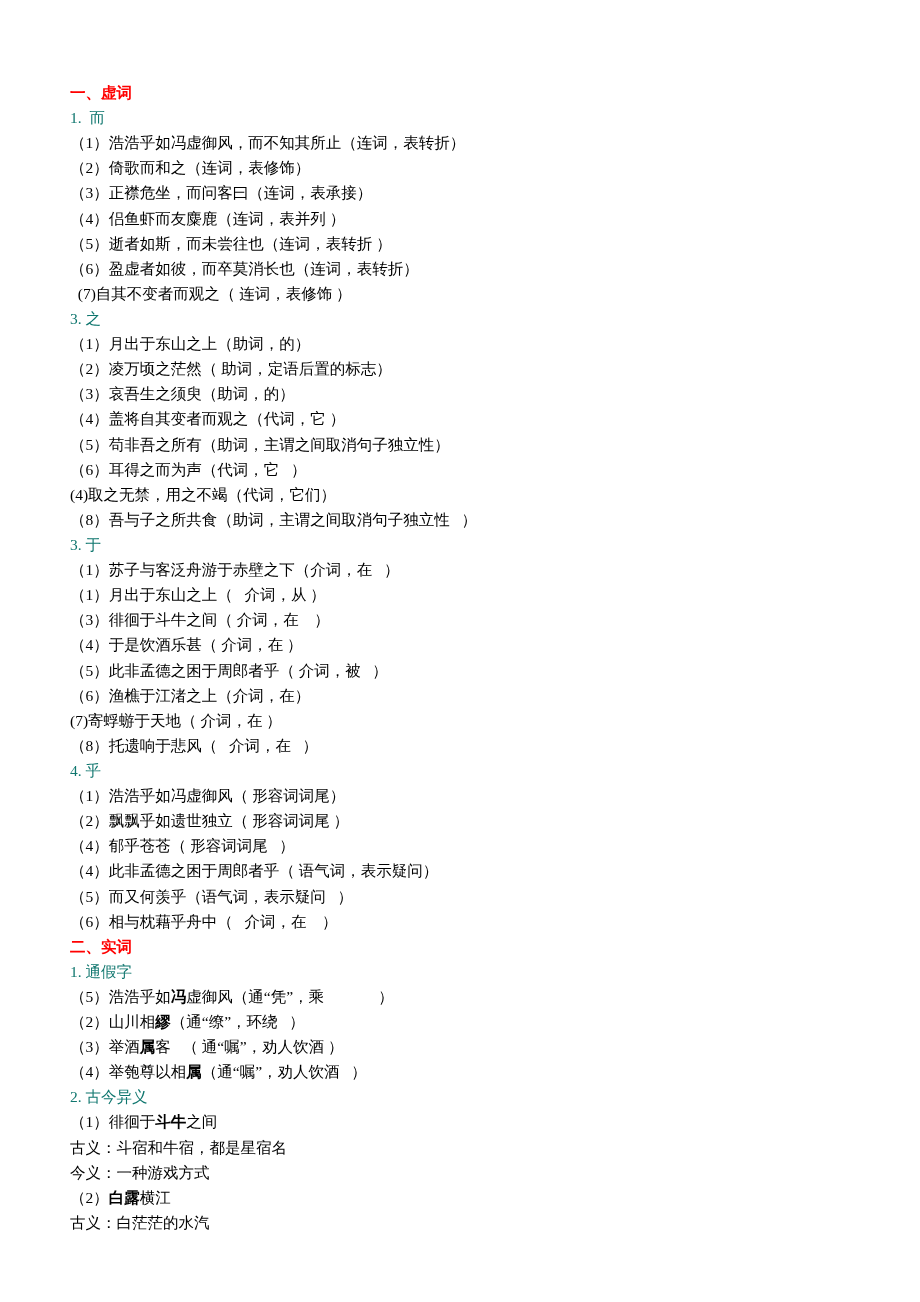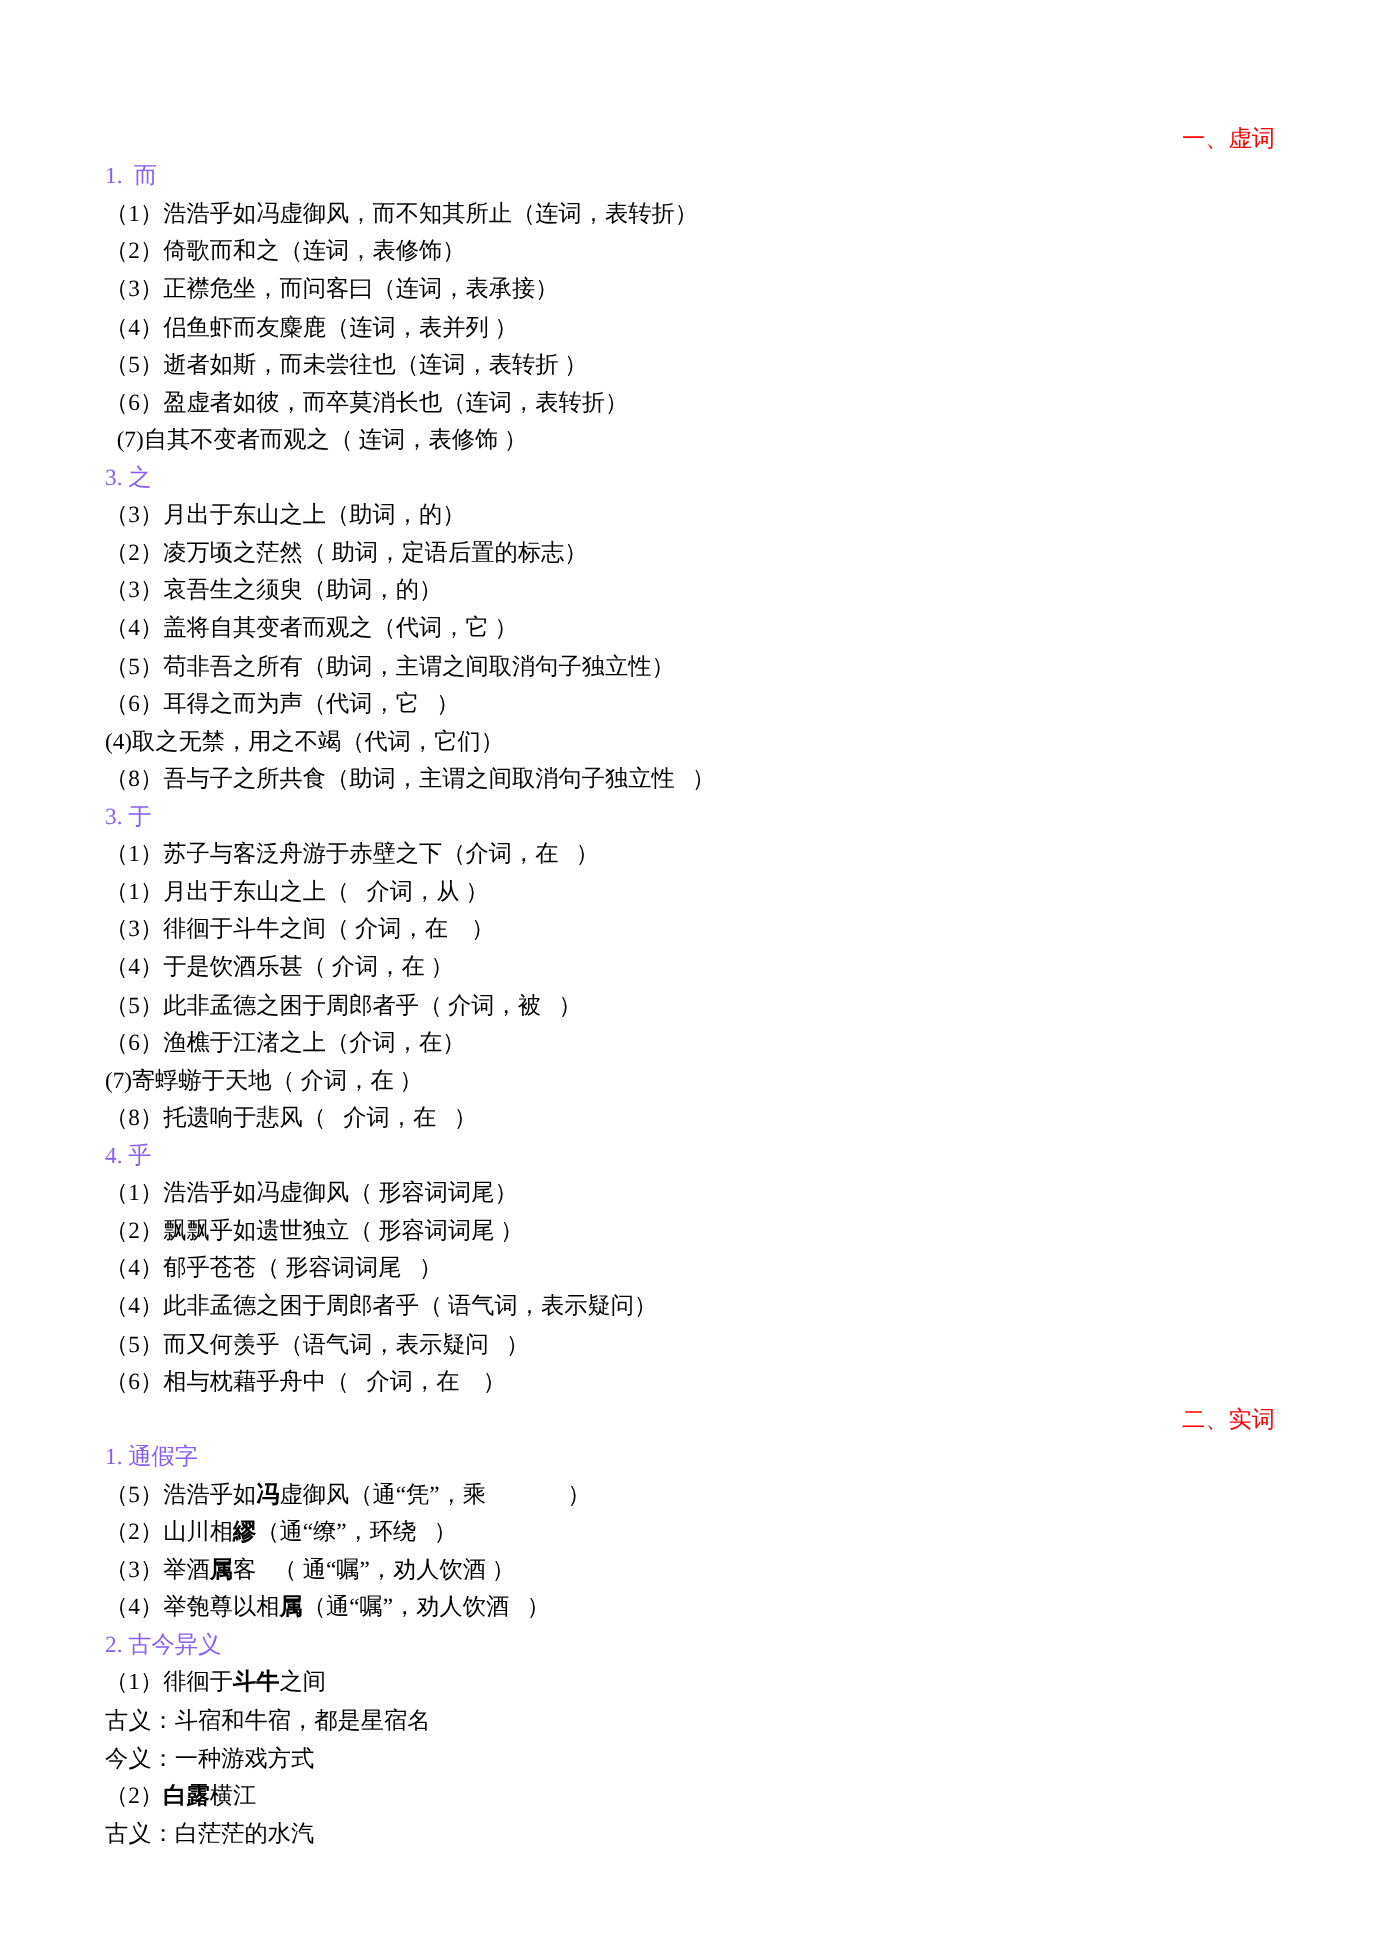--- a/index.html
+++ b/index.html
@@ -6,41 +6,41 @@
     margin: 0;
     padding: 80px 70px;
     width: 920px;
     box-sizing: border-box;
     font-family: "SimSun", "宋体", serif;
     font-size: 15.5px;
     line-height: 1.62;
     color: #000;
     background: #fff;
   }
-  .heading-red { color: #ff0000; font-weight: normal; text-align: right; }
-  .heading-blue { color: #8b5cf6; }
+  .heading-red { color: #ff0000; font-weight: bold; }
+  .heading-blue { color: #0f766e; }
   .line { white-space: pre; }
   .bold { font-weight: bold; }
 </style>
 </head>
 <body>
 
 <div class="heading-red line">一、虚词</div>
 
 <div class="heading-blue line">1.  而</div>
 <div class="line">（1）浩浩乎如冯虚御风，而不知其所止（连词，表转折）</div>
 <div class="line">（2）倚歌而和之（连词，表修饰）</div>
 <div class="line">（3）正襟危坐，而问客曰（连词，表承接）</div>
 <div class="line">（4）侣鱼虾而友麋鹿（连词，表并列 ）</div>
 <div class="line">（5）逝者如斯，而未尝往也（连词，表转折 ）</div>
 <div class="line">（6）盈虚者如彼，而卒莫消长也（连词，表转折）</div>
 <div class="line">  (7)自其不变者而观之（ 连词，表修饰 ）</div>
 
 <div class="heading-blue line">3. 之</div>
-<div class="line">（3）月出于东山之上（助词，的）</div>
+<div class="line">（1）月出于东山之上（助词，的）</div>
 <div class="line">（2）凌万顷之茫然（ 助词，定语后置的标志）</div>
 <div class="line">（3）哀吾生之须臾（助词，的）</div>
 <div class="line">（4）盖将自其变者而观之（代词，它 ）</div>
 <div class="line">（5）苟非吾之所有（助词，主谓之间取消句子独立性）</div>
 <div class="line">（6）耳得之而为声（代词，它   ）</div>
 <div class="line">(4)取之无禁，用之不竭（代词，它们）</div>
 <div class="line">（8）吾与子之所共食（助词，主谓之间取消句子独立性   ）</div>
 
 <div class="heading-blue line">3. 于</div>
 <div class="line">（1）苏子与客泛舟游于赤壁之下（介词，在   ）</div>

